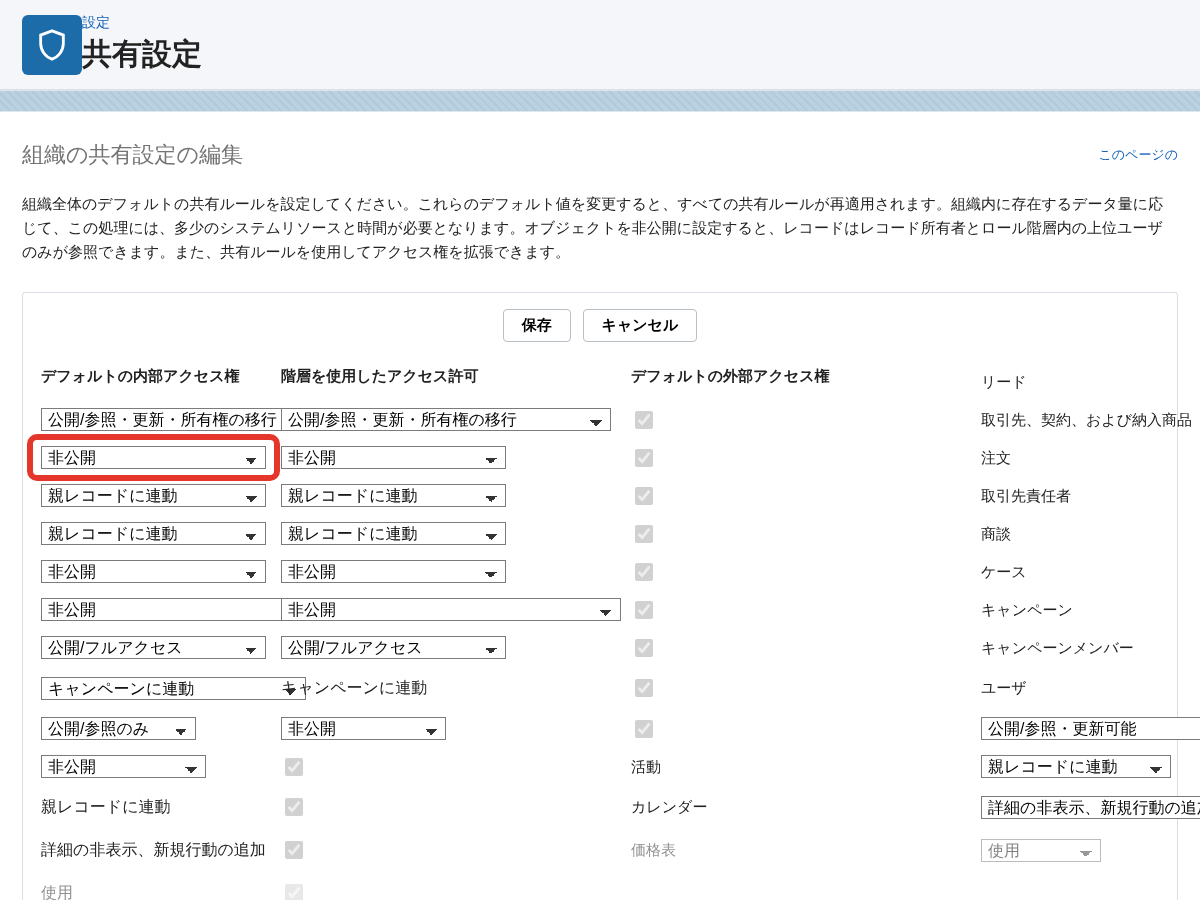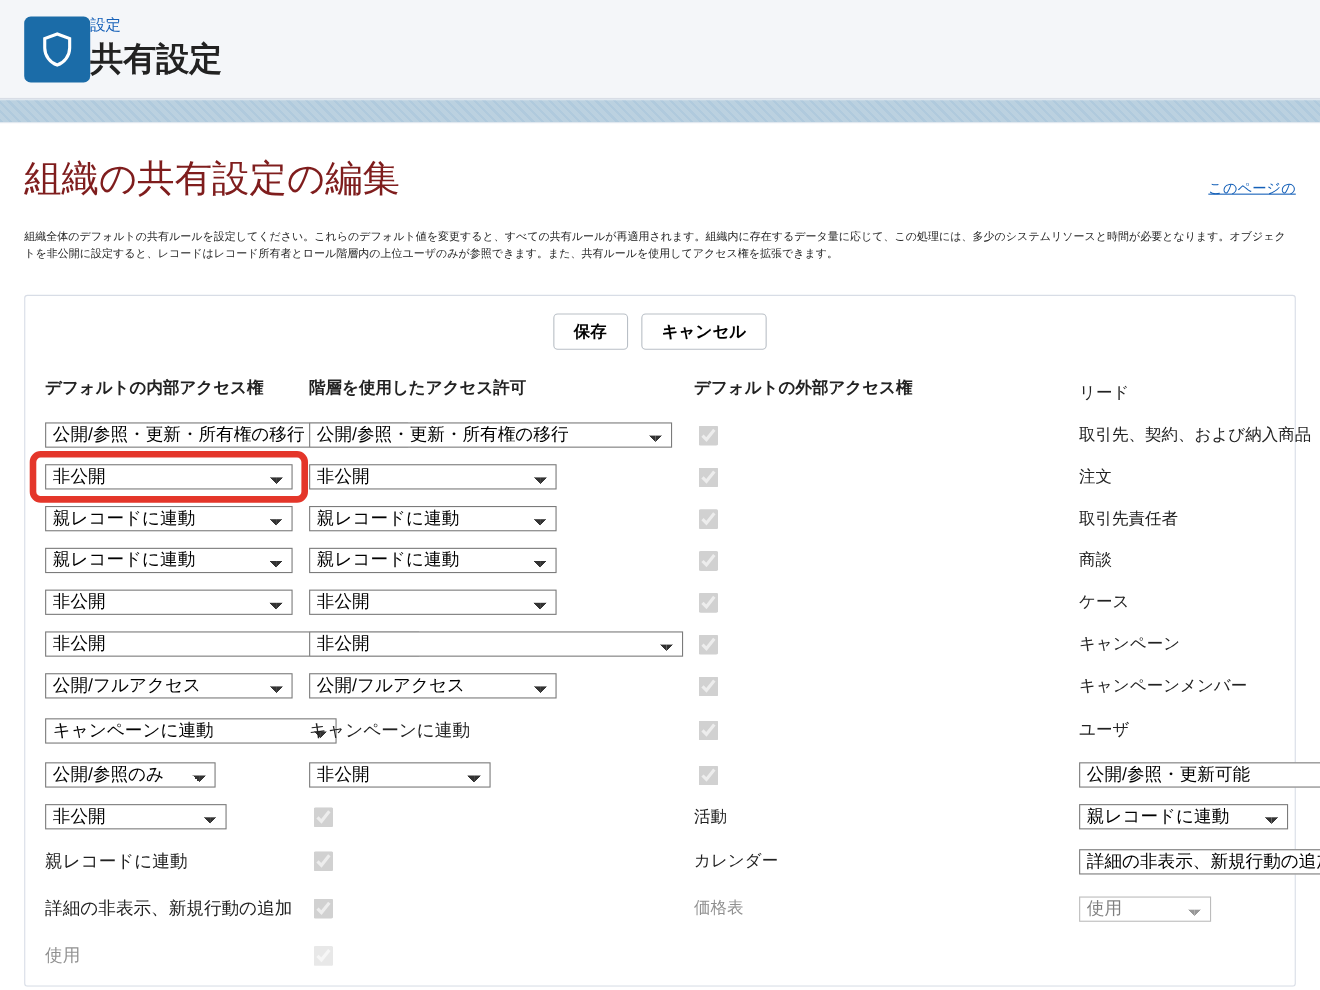--- a/index.html
+++ b/index.html
@@ -43,34 +43,33 @@
     border-bottom:1px solid #c9d7e3;
     opacity:.6;
   }
   .page-body { padding: 14px 22px 0 22px; }
   .page-title-row {
     display:flex;
     justify-content:space-between;
     align-items:flex-end;
   }
   .page-title {
-    font-size: 34px;
+    font-size: 22px;
     font-weight: 400;
-    color: #7f1d1d;
+    color: #737373;
     margin: 14px 0 22px 0;
   }
   .help-link {
     color:#1560b8;
     font-size:13px;
     margin-bottom:28px;
     white-space:nowrap;
-    text-decoration:underline;
   }
   .intro {
-    font-size: 10px;
+    font-size: 15px;
     line-height: 1.6;
     color:#222;
     margin-bottom: 28px;
   }
   .panel {
     border:1px solid #d8dde6;
     border-radius:3px;
     padding: 16px 18px 8px 18px;
   }
   .button-row {

